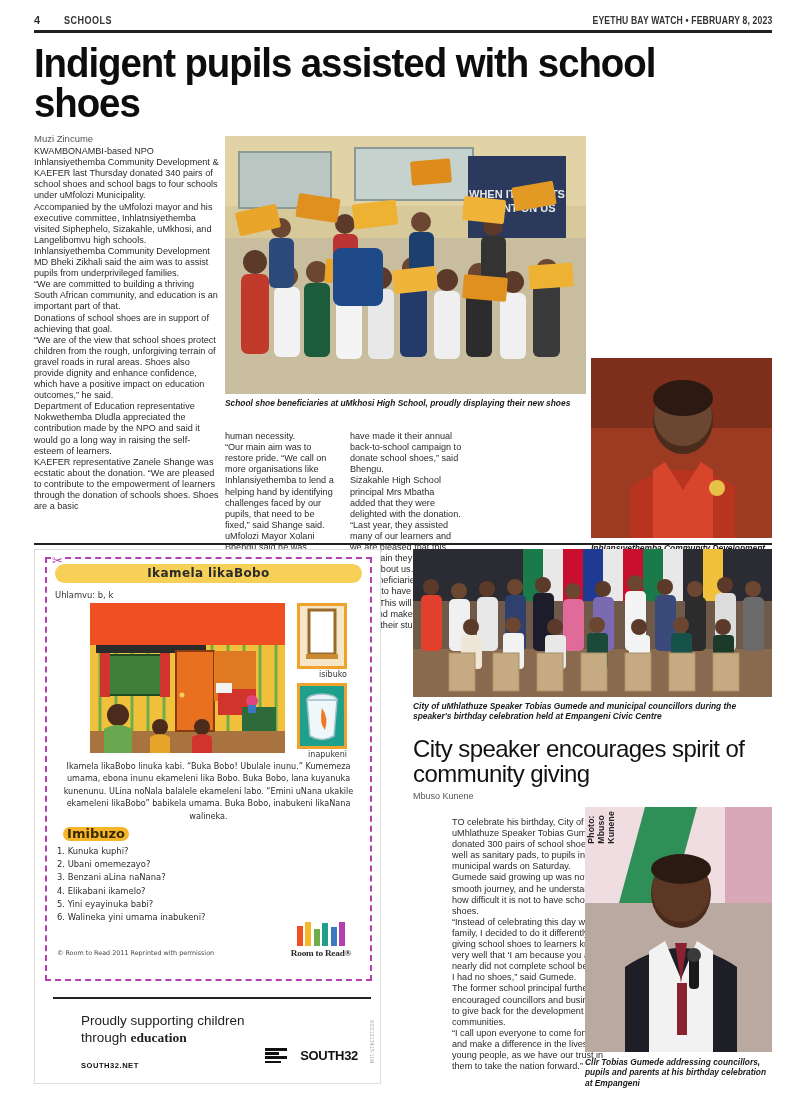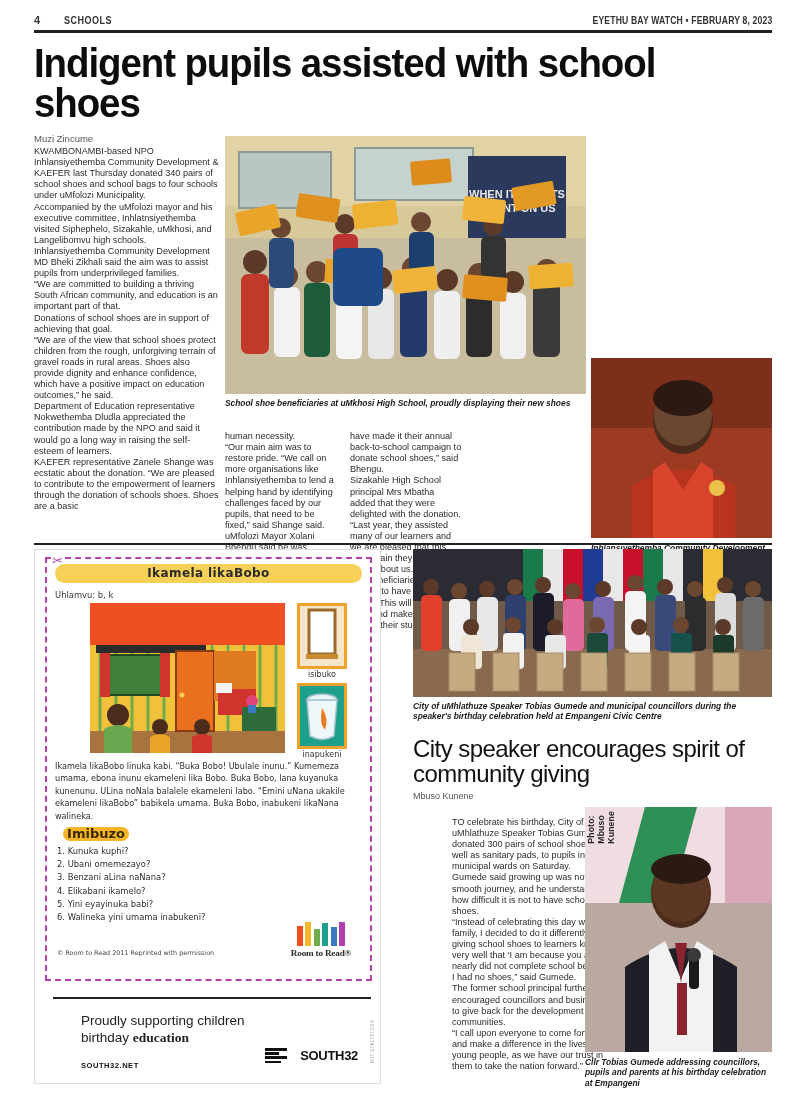--- a/index.html
+++ b/index.html
@@ -55,25 +55,25 @@
   .lp-title { position: absolute; left: 20px; top: 14px; width: 307px; height: 19px;
               background: #f7d058; border-radius: 10px; text-align: center;
               font-family: "DejaVu Sans", sans-serif; font-size: 12px; font-weight: bold;
               color: #2b2b2b; line-height: 19px; letter-spacing: .4px; }
   .lp-sub { position: absolute; left: 20px; top: 40px; font-size: 8.4px; color: #333;
             font-family: "DejaVu Sans", sans-serif; }
   .lp-illus { position: absolute; left: 55px; top: 53px; width: 195px; height: 150px;
               overflow: hidden; }
   .sideimg { position: absolute; width: 50px; }
   .sideimg .frame { width: 50px; height: 66px; border: 3px solid #f0a32a; background: #f5e4c0; position: relative; overflow:hidden;}
-  .sideimg .lbl { text-align: center; font-family: "DejaVu Sans", sans-serif;
+  .sideimg .lbl { text-align: right; font-family: "DejaVu Sans", sans-serif;
                   font-size: 8px; color: #333; margin-top: 1px; }
   .lp-story { position: absolute; left: 20px; top: 210px; width: 307px;
               font-family: "DejaVu Sans", sans-serif; font-size: 8.1px; line-height: 12.4px;
-              color: #2b2b2b; }
+              color: #2b2b2b; text-align: center; }
   .lp-qtag { position: absolute; left: 28px; top: 277px; width: 66px; height: 14px;
              background: #f7b52a; border-radius: 7px; text-align: center; line-height: 14px;
              font-family: "DejaVu Sans", sans-serif; font-size: 13px; font-weight: bold; color: #3a2a00; }
   .lp-qs { position: absolute; left: 22px; top: 295px; width: 290px;
            font-family: "DejaVu Sans", sans-serif; font-size: 8.4px; line-height: 13.2px; color: #2b2b2b; }
   .lp-credit { position: absolute; left: 22px; top: 399px; font-family: "DejaVu Sans", sans-serif;
                font-size: 6.4px; color: #444; }
   .rtr { position: absolute; right: 16px; top: 372px; width: 86px; text-align: center; }
   .rtr-bars { display: flex; gap: 2.4px; justify-content: center; height: 24px; align-items: flex-end; }
   .rtr-bars i { width: 6px; display: block; }
@@ -320,21 +320,21 @@
         <i style="height:23px;background:#1fa08c"></i>
         <i style="height:19px;background:#3b7ac0"></i>
         <i style="height:24px;background:#b43fb0"></i>
       </div>
       <div class="rtr-txt">Room to Read®</div>
     </div>
 
     <div class="ad-rule"></div>
     <div class="ad-line1">
       <div>Proudly supporting children</div>
-      <div><span>birthday </span><b>education</b></div>
+      <div><span>through </span><b>education</b></div>
     </div>
     <div class="ad-url">SOUTH32.NET</div>
     <div class="s32">
       <div class="s32-mark">
         <span style="width:22px"></span>
           <span style="width:14px"></span>
           <span style="width:22px"></span>
           <span style="width:16px"></span>
       </div>
       <div class="s32-name">SOUTH32</div>

